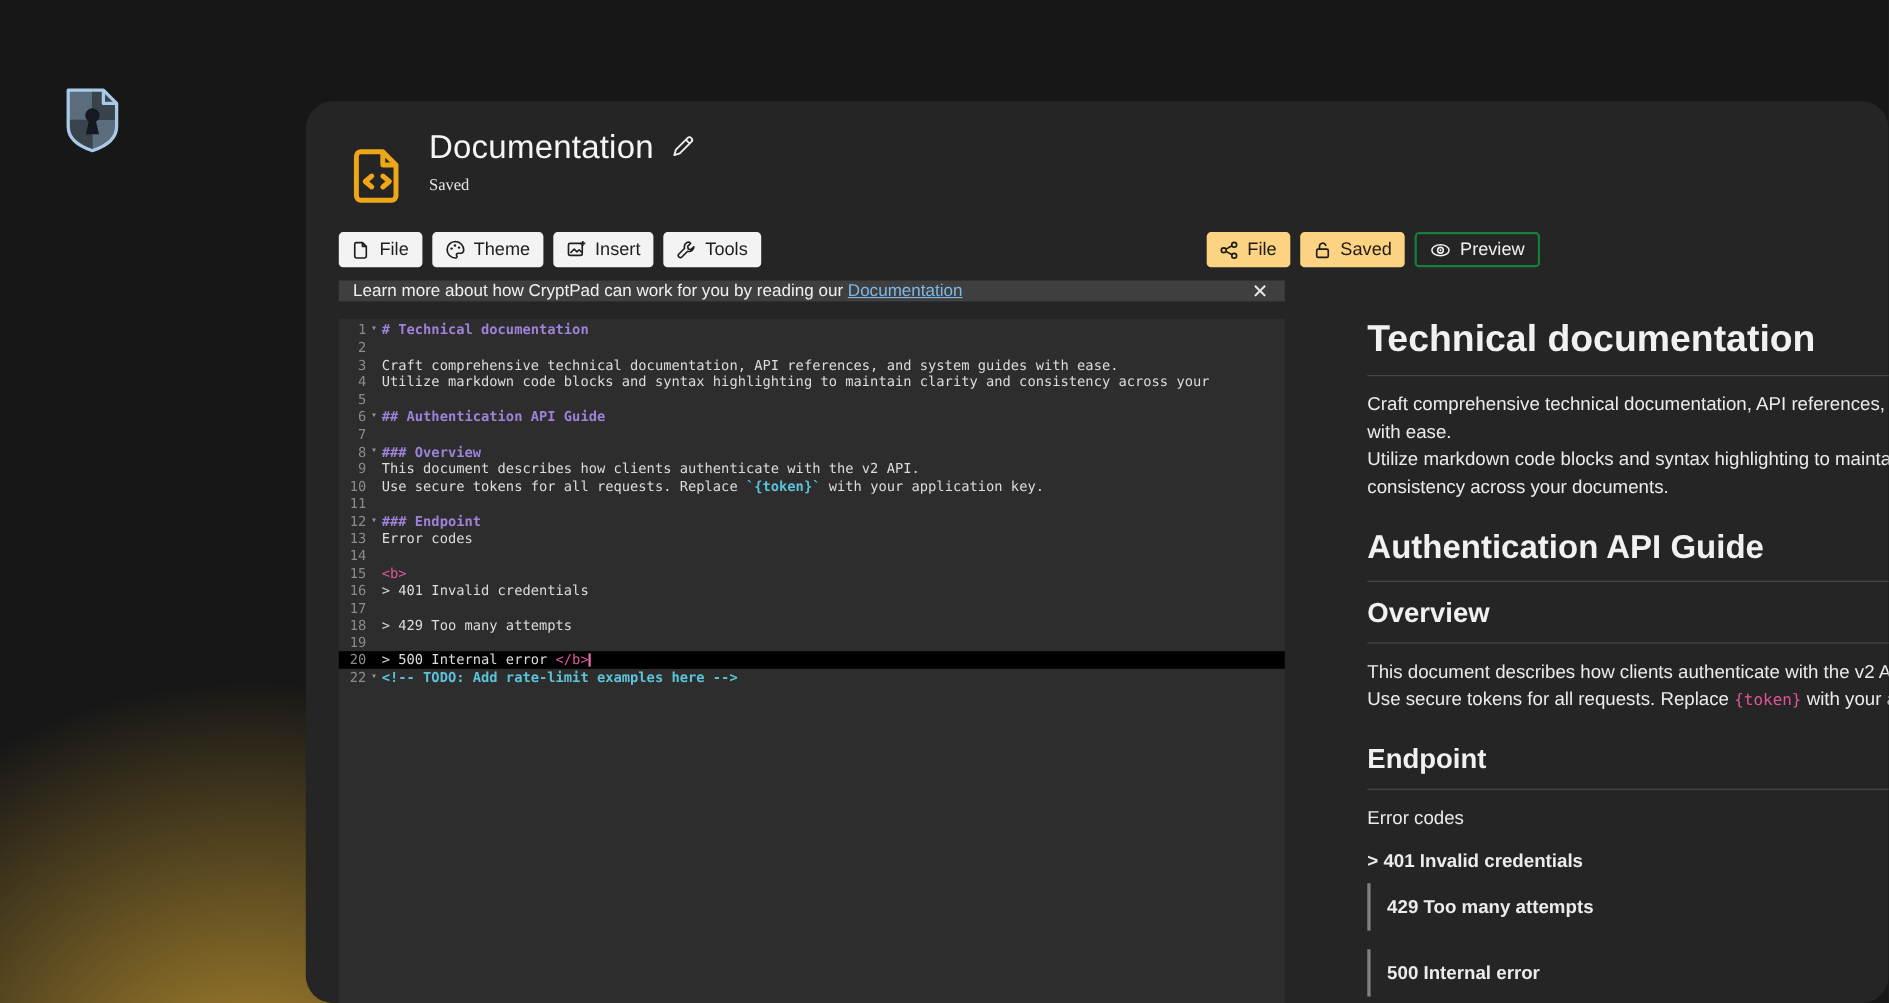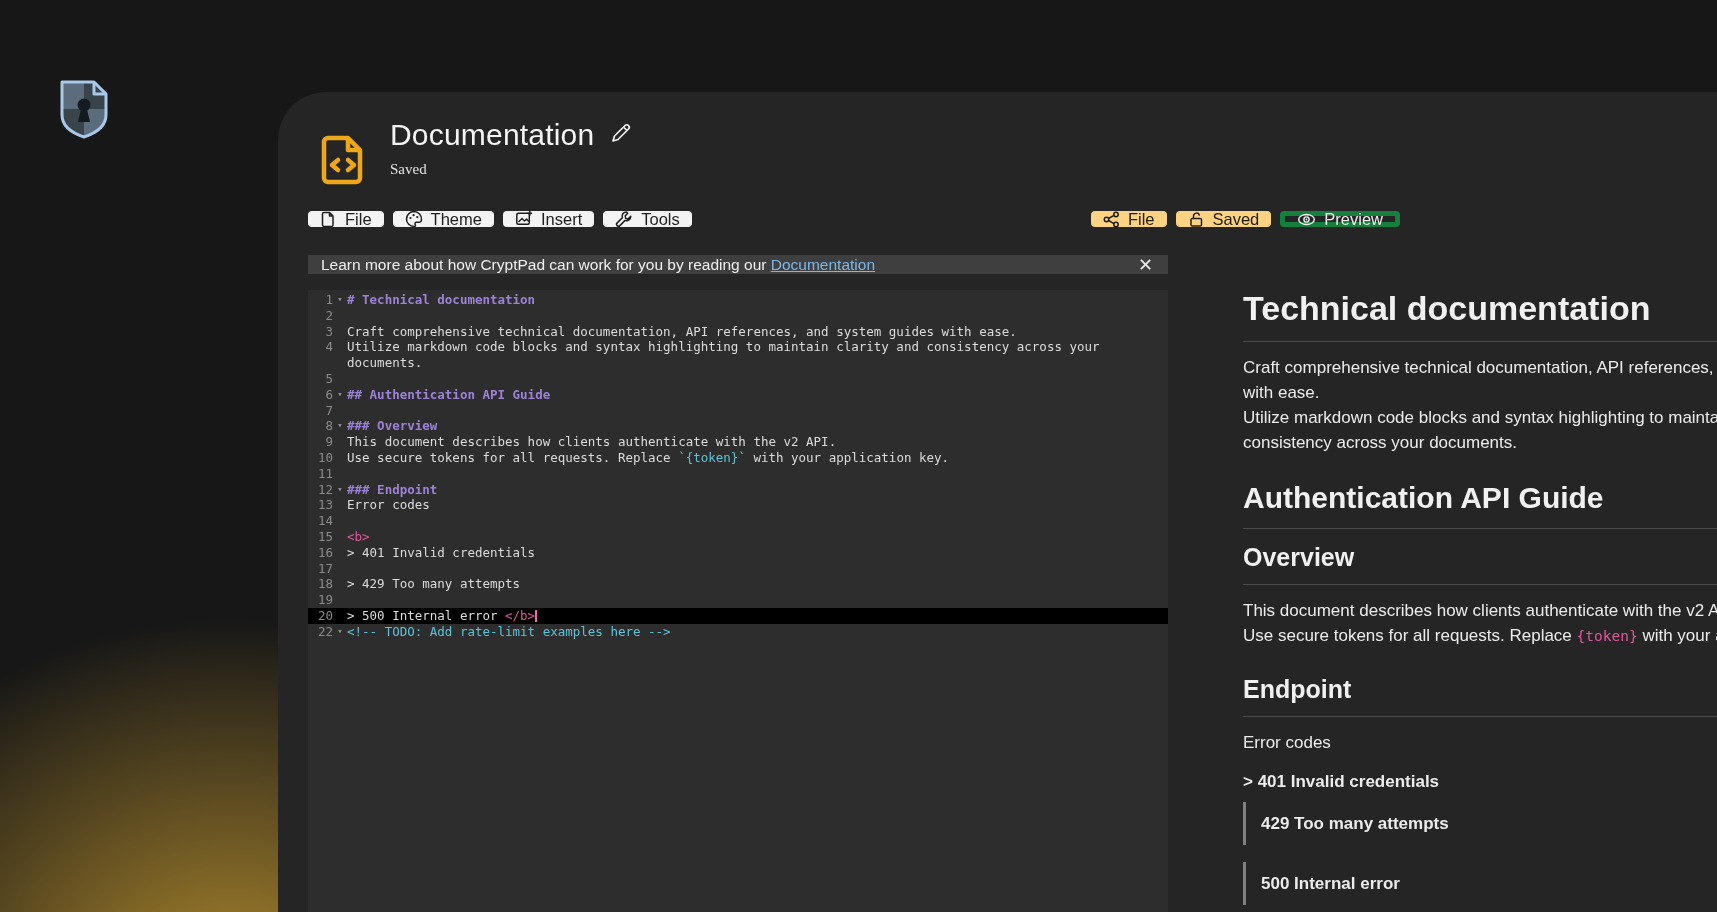--- a/index.html
+++ b/index.html
@@ -7,54 +7,54 @@
     font-family:"Liberation Sans","DejaVu Sans",sans-serif;
     background:
       radial-gradient(640px 560px at 230px 1000px, rgba(182,142,46,.95), rgba(182,142,46,0) 68%),
       #171717;
     color:#e8e8e8;
     position:relative;
   }
   
   .logo{position:absolute;left:56px;top:77px;width:56px;height:62px;}
   
-  .panel{position:absolute;left:278px;top:92px;right:0;bottom:0;background:#252525;border-top-left-radius:48px;}
+  .panel{position:absolute;left:278px;top:92px;right:0;bottom:0;background:#252525;border-top-left-radius:48px;border-radius:25px;}
   
   .header{position:absolute;left:42px;top:26px;display:flex;gap:24px;}
   .ftype-icon{margin-top:16px;flex:0 0 auto;}
   .title-row{display:flex;align-items:center;gap:16px;}
   .doc-title{font-size:30px;font-weight:400;color:#f5f5f5;letter-spacing:.2px;}
   .saved{font-size:15px;color:#e2e2e2;margin-top:9px;font-family:Liberation Serif, serif;}
   
   .toolbar{position:absolute;left:30px;right:317px;top:119px;display:flex;}
   .tb-left{display:flex;gap:9px;}
   .tb-right{margin-left:auto;display:flex;gap:9px;}
-  .btn{display:flex;align-items:center;gap:8px;height:16px;padding:0 12px;border-radius:4px;
+  .btn{display:flex;align-items:center;gap:8px;height:32px;padding:0 12px;border-radius:4px;
        font-size:16.5px;cursor:pointer;box-sizing:border-box;}
   .btn svg{display:block;}
   .btn.light{background:#f3f3f3;color:#1e1e1e;}
   .btn.accent{background:#fbd382;color:#201c10;}
-  .btn.outline{background:transparent;color:#f0f0f0;border:5px solid #15803d;}
+  .btn.outline{background:transparent;color:#f0f0f0;border:2px solid #15803d;}
   
   .banner{position:absolute;left:30px;top:163px;width:860px;height:19px;background:#3f3f3f;
           display:flex;align-items:center;font-size:15.5px;color:#f0f0f0;}
   .banner .txt{margin-left:13px;white-space:nowrap;}
   .banner a{color:#7cb8e8;text-decoration:underline;cursor:pointer;}
   .banner .close{margin-left:auto;margin-right:15px;font-size:18px;color:#e8e8e8;cursor:pointer;line-height:1;}
   
   .editor{position:absolute;left:30px;top:198px;width:860px;bottom:0;background:#2d2d2d;
           font-family:"DejaVu Sans Mono","Liberation Mono",monospace;font-size:12.5px;
           padding-top:2px;box-sizing:border-box;}
   .row{display:flex;height:15.8px;line-height:15.8px;white-space:pre;}
   .row.active{background:#000000;}
   .ln{flex:0 0 25px;text-align:right;color:#8b8b8b;}
   .fold{flex:0 0 14px;text-align:center;color:#8f8f8f;font-size:9px;}
   .code{color:#dcdcdc;}
   .code .h{color:#9d82d8;font-weight:bold;}
-  .code .cy{color:#5bc4da;}
+  .code .cy{color:#5bc4da;font-weight:bold;}
   .code .pk{color:#e0569c;}
   .caret{display:inline-block;width:2px;height:12px;background:#f06ab0;vertical-align:-2px;}
   
   .preview{position:absolute;left:965px;top:196px;width:700px;color:#ececec;}
   .preview h1,.preview h2,.preview h3{margin:0;color:#f1f1f1;white-space:nowrap;font-weight:bold;}
   .preview h1{font-size:34px;line-height:40px;margin-bottom:13px;}
   .preview h2{font-size:30px;line-height:36px;margin:1px 0 12px;}
   .preview h3{font-size:25px;line-height:30px;margin:0 0 12px;}
   .pv-hr{border-top:1px solid #4b4b4b;margin:0 0 13px;}
   .pv-p{font-size:17px;line-height:25px;margin:0 0 25px;}
@@ -175,21 +175,20 @@
   <div class="banner">
     <span class="txt"><span>Learn more about how CryptPad can work for you by reading our </span><a>Documentation</a></span>
     <span class="close">✕</span>
   </div>
 
   <div class="editor">
       <div class="row"><span class="ln">1</span><span class="fold">▾</span><span class="code"><span class="h"># Technical documentation</span></span></div>
       <div class="row"><span class="ln">2</span><span class="fold"></span><span class="code"></span></div>
       <div class="row"><span class="ln">3</span><span class="fold"></span><span class="code"><span>Craft comprehensive technical documentation, API references, and system guides with ease.</span></span></div>
       <div class="row"><span class="ln">4</span><span class="fold"></span><span class="code"><span>Utilize markdown code blocks and syntax highlighting to maintain clarity and consistency across your</span></span></div>
-      <div class="row"><span class="ln"></span><span class="fold"></span><span class="code"><span>documents.</span></span></div>
       <div class="row"><span class="ln">5</span><span class="fold"></span><span class="code"></span></div>
       <div class="row"><span class="ln">6</span><span class="fold">▾</span><span class="code"><span class="h">## Authentication API Guide</span></span></div>
       <div class="row"><span class="ln">7</span><span class="fold"></span><span class="code"></span></div>
       <div class="row"><span class="ln">8</span><span class="fold">▾</span><span class="code"><span class="h">### Overview</span></span></div>
       <div class="row"><span class="ln">9</span><span class="fold"></span><span class="code"><span>This document describes how clients authenticate with the v2 API.</span></span></div>
       <div class="row"><span class="ln">10</span><span class="fold"></span><span class="code"><span>Use secure tokens for all requests. Replace </span><span class="cy">`{token}`</span><span> with your application key.</span></span></div>
       <div class="row"><span class="ln">11</span><span class="fold"></span><span class="code"></span></div>
       <div class="row"><span class="ln">12</span><span class="fold">▾</span><span class="code"><span class="h">### Endpoint</span></span></div>
       <div class="row"><span class="ln">13</span><span class="fold"></span><span class="code"><span>Error codes</span></span></div>
       <div class="row"><span class="ln">14</span><span class="fold"></span><span class="code"></span></div>

